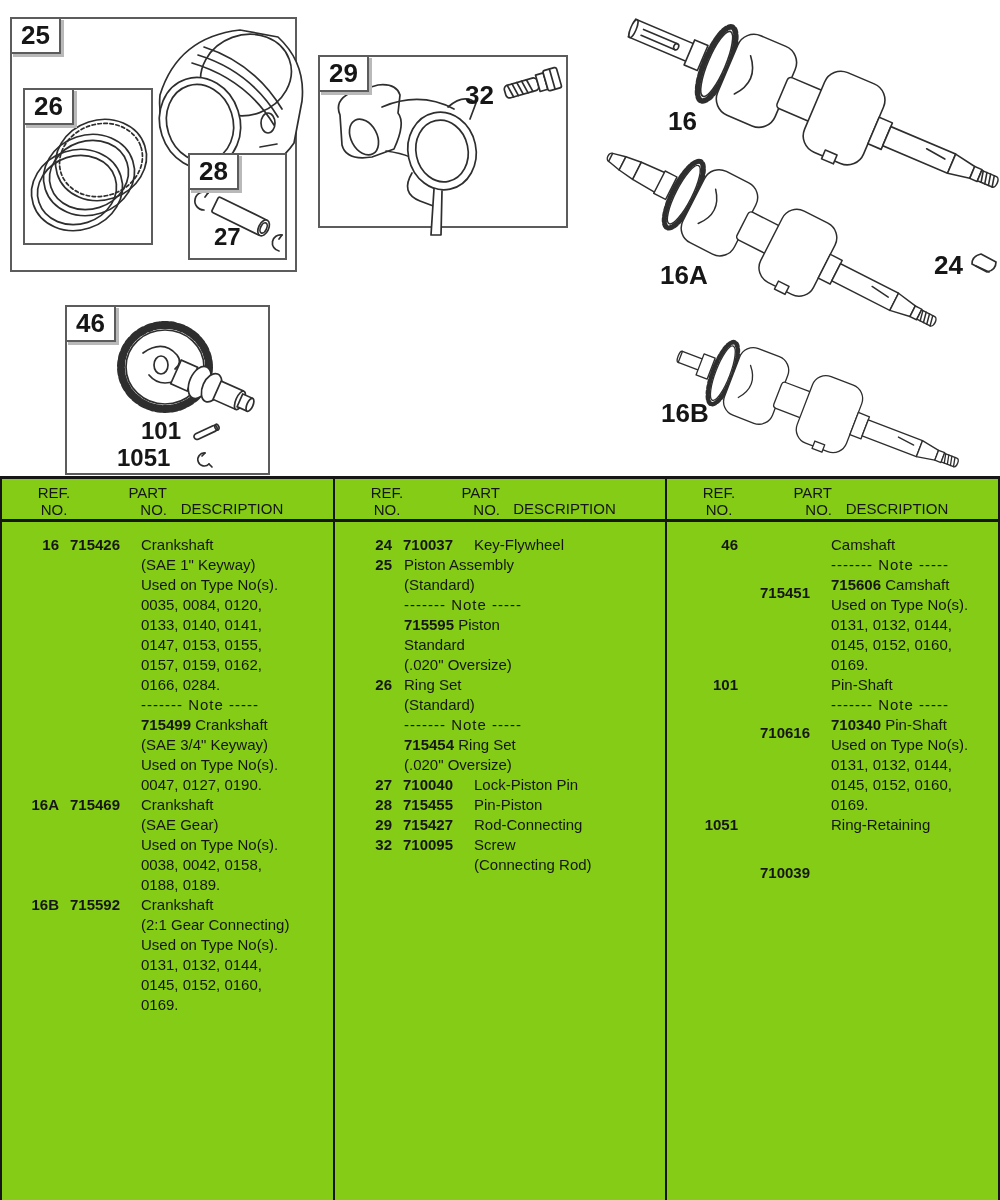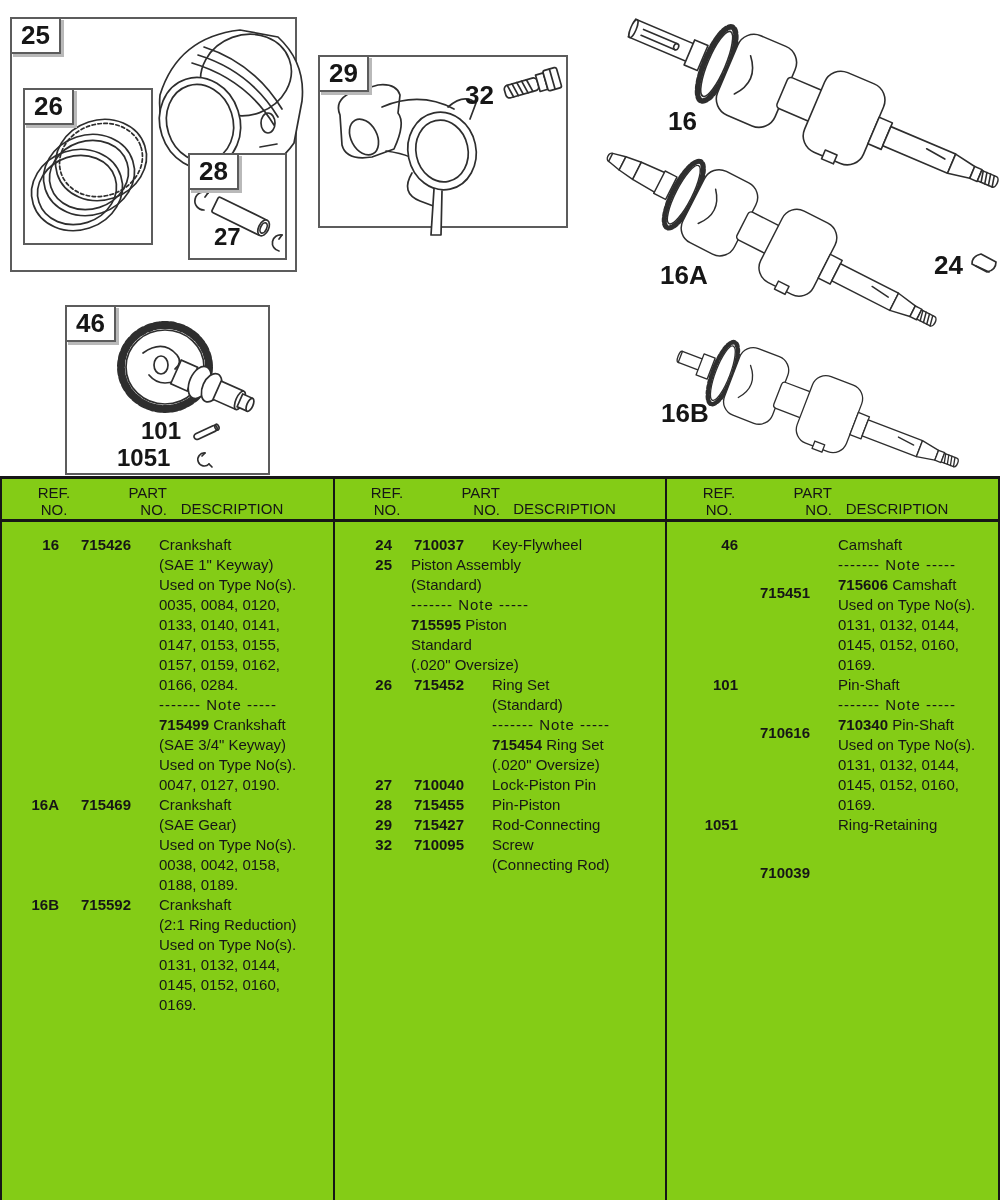--- a/index.html
+++ b/index.html
@@ -25,22 +25,22 @@
   .pcol3{width:333px;border-left:2px solid #161616;}
   .phead{height:43px;box-sizing:border-box;border-bottom:3px solid #161616;display:flex;
          font-size:15px;line-height:17px;padding-top:5px;}
   .hc{white-space:pre-line;text-align:center;}
   .h-ref{width:64px;padding-left:20px;}
   .h-part{width:66px;margin-left:15px;text-align:right;}
   .h-desc{flex:1;padding-right:36px;align-self:flex-end;padding-bottom:2px;}
   .pbody{padding-top:13px;font-size:15px;line-height:20px;}
   .entry{display:flex;}
   .refc{width:64px;text-align:right;padding-right:7px;font-weight:700;flex-shrink:0;box-sizing:border-box;}
-  .partc{width:66px;margin-left:15px;font-weight:700;flex-shrink:0;}
-  .descc{margin-left:12px;flex:1;}
+  .partc{width:66px;margin-left:4px;font-weight:700;flex-shrink:0;}
+  .descc{margin-left:5px;flex:1;}
   .pcol3 .refc{width:78px;}
   .pcol3 .partc{margin-left:15px;margin-top:48px;}
   .dline{white-space:nowrap;}
   .dline.bold{font-weight:400;letter-spacing:1px;}
 </style>
 </head>
 <body>
 
 <div class="page">
 
@@ -264,21 +264,21 @@
               <div class="dline">Used on Type No(s).</div>
               <div class="dline">0038, 0042, 0158,</div>
               <div class="dline">0188, 0189.</div>
             </div>
           </div>
           <div class="entry">
             <div class="refc">16B</div>
             <div class="partc">715592</div>
             <div class="descc">
               <div class="dline">Crankshaft</div>
-              <div class="dline">(2:1 Ring Reduction)</div>
+              <div class="dline">(2:1 Gear Connecting)</div>
               <div class="dline">Used on Type No(s).</div>
               <div class="dline">0131, 0132, 0144,</div>
               <div class="dline">0145, 0152, 0160,</div>
               <div class="dline">0169.</div>
             </div>
           </div>
         </div>
       </div>
       <div class="pcol pcol2">
         <div class="phead">
@@ -302,21 +302,20 @@
               <div class="dline">Piston Assembly</div>
               <div class="dline">(Standard)</div>
               <div class="dline bold">------- Note -----</div>
               <div class="dline"><b>715595</b> Piston</div>
               <div class="dline">Standard</div>
               <div class="dline">(.020" Oversize)</div>
             </div>
           </div>
           <div class="entry">
             <div class="refc">26</div>
-            <div class="partc">715452</div>
             <div class="descc">
               <div class="dline">Ring Set</div>
               <div class="dline">(Standard)</div>
               <div class="dline bold">------- Note -----</div>
               <div class="dline"><b>715454</b> Ring Set</div>
               <div class="dline">(.020" Oversize)</div>
             </div>
           </div>
           <div class="entry">
             <div class="refc">27</div>

